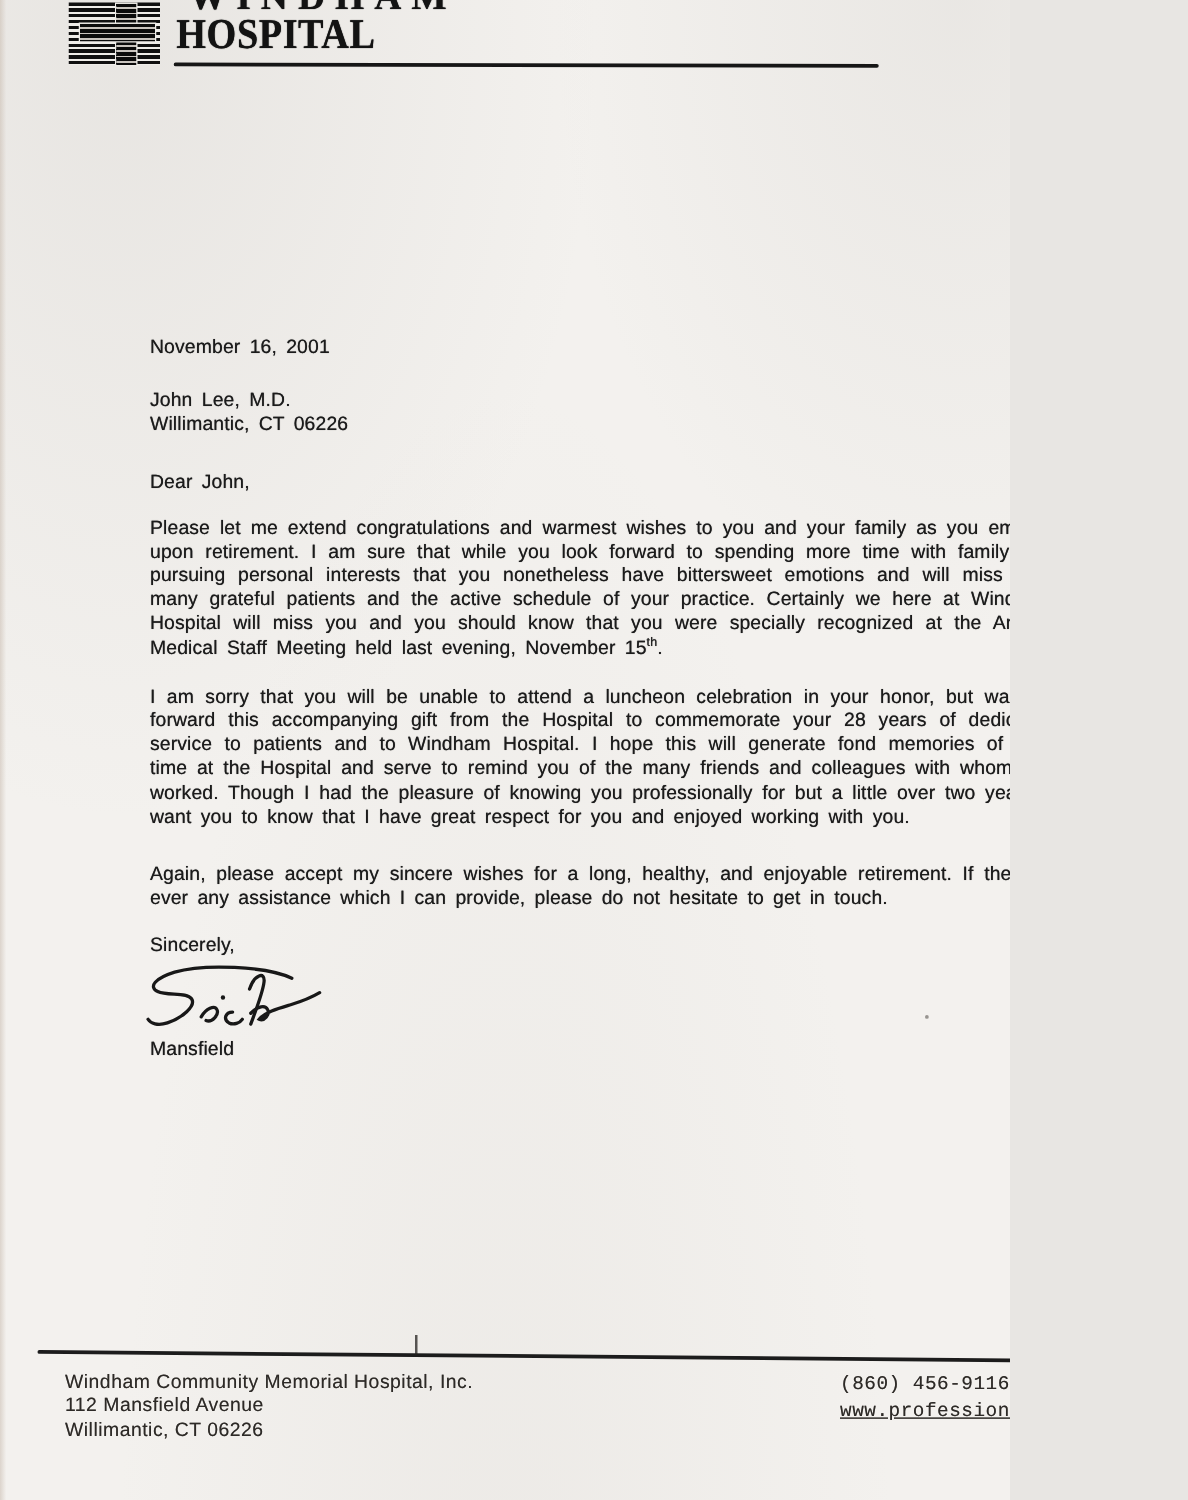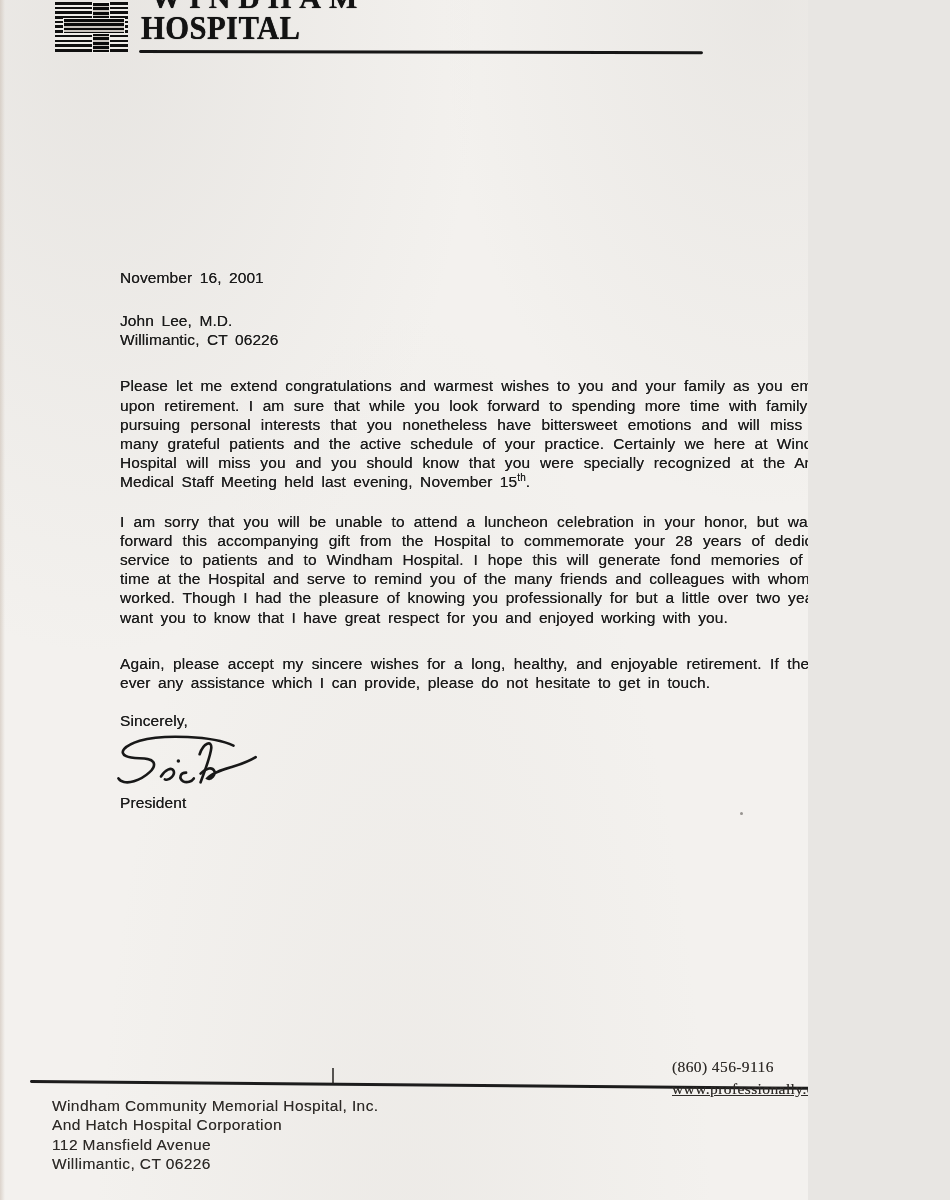--- a/index.html
+++ b/index.html
@@ -48,21 +48,21 @@
   .sig{display:block;margin:2px 0 2px -6px;}
   .signer{line-height:19.5px;}
 
   
   .footer-rule{position:absolute;left:30px;top:1080px;width:848px;height:3.4px;background:#1c1c1c;
     border-radius:2px;transform:rotate(.5deg);transform-origin:left center;}
   .footer-tick{position:absolute;left:332px;top:1068px;width:2px;height:16px;background:rgba(35,32,30,.75);}
   .footer-left{position:absolute;left:52px;top:1096px;font-family:Liberation Sans, sans-serif;
     font-size:15.5px;line-height:19.3px;letter-spacing:.4px;color:#2d2a27;
     text-shadow:0 0 .5px rgba(45,40,35,.55);}
-  .footer-right{position:absolute;left:672px;top:1056px;font-family:Liberation Serif, serif;
+  .footer-right{position:absolute;left:672px;top:1096px;font-family:Liberation Mono, monospace;
     font-size:15.5px;line-height:22px;letter-spacing:.4px;color:#2d2a27;
     text-shadow:0 0 .5px rgba(45,40,35,.55);}
   .footer-right .site{text-decoration:underline;}
 
   
   .speck{position:absolute;border-radius:50%;background:rgba(60,55,50,.5);}
   .speck.s1{left:740px;top:812px;width:3px;height:3px;}
   .speck.s2{left:905px;top:300px;width:2px;height:2px;opacity:.35;}
 </style>
 </head>
@@ -80,20 +80,21 @@
   <div class="header-rule"></div>
 
   <div class="letter">
     <div class="date">November 16, 2001</div>
 
     <div class="addr">
       <div>John Lee, M.D.</div>
       <div>Willimantic, CT  06226</div>
     </div>
 
+    <div class="salutation">Dear John,</div>
 
     <p class="body p1"><span>Please let me extend congratulations and warmest wishes to you and your family as you embark upon retirement.  I am sure that while you look forward to spending more time with family and pursuing personal interests that you nonetheless have bittersweet emotions and will miss your many grateful patients and the active schedule of your practice.  Certainly we here at Windham Hospital will miss you and you should know that you were specially recognized at the Annual Medical Staff Meeting held last evening, November 15</span><sup>th</sup><span>.</span></p>
 
     <p class="body p2">I am sorry that you will be unable to attend a luncheon celebration in your honor, but want to forward this accompanying gift from the Hospital to commemorate your 28 years of dedicated service to patients and to Windham Hospital. I hope this will generate fond memories of your time at the Hospital and serve to remind you of the many friends and colleagues with whom you worked.  Though I had the pleasure of knowing you professionally for but a little over two years, I want you to know that I have great respect for you and enjoyed working with you.</p>
 
     <p class="body p3">Again, please accept my sincere wishes for a long, healthy, and enjoyable retirement.  If there is ever any assistance which I can provide, please do not hesitate to get in touch.</p>
 
     <div class="closing">Sincerely,</div>
 
     <svg class="sig" width="150" height="58" viewBox="0 0 150 60">
@@ -101,30 +102,29 @@
         <path d="M 121,13 C 100,3 48,1 24,8 C 8,13 2,20 10,24 C 18,28 34,24 38,30 C 42,36 30,46 18,50 C 10,52.5 4,50.5 2,47"></path>
         <path d="M 46,45 C 50,38 57,35 59,39 C 61,43 55,50 50,48"></path>
         <path d="M 72,41 C 66,41 64,47 69,50 C 73,52 78,50 80,47"></path>
         <path d="M 86,22 C 90,10 99,7 98,16 C 97,25 91,40 87,51"></path>
         <path d="M 87,42 C 93,36 99,35 101,39 C 103,43 98,49 94,47 C 99,41 110,38 120,35 C 130,32 139,28 144,25"></path>
       </g>
       <circle cx="64" cy="29" r="1.8" fill="#181818"></circle>
     </svg>
 
     <div class="signer">
-      <div>President</div>
+      <div>Mansfield</div>
     </div>
   </div>
 
   <div class="footer-rule"></div>
   <div class="footer-tick"></div>
 
   <div class="footer-left">
     <div>Windham  Community Memorial Hospital, Inc.</div>
-    <div>And Hatch Hospital Corporation</div>
     <div>112 Mansfield Avenue</div>
     <div>Willimantic, CT 06226</div>
   </div>
 
   <div class="footer-right">
     <div>(860) 456-9116</div>
     <div class="site">www.professionally.org</div>
   </div>
 
   <div class="speck s1"></div>

